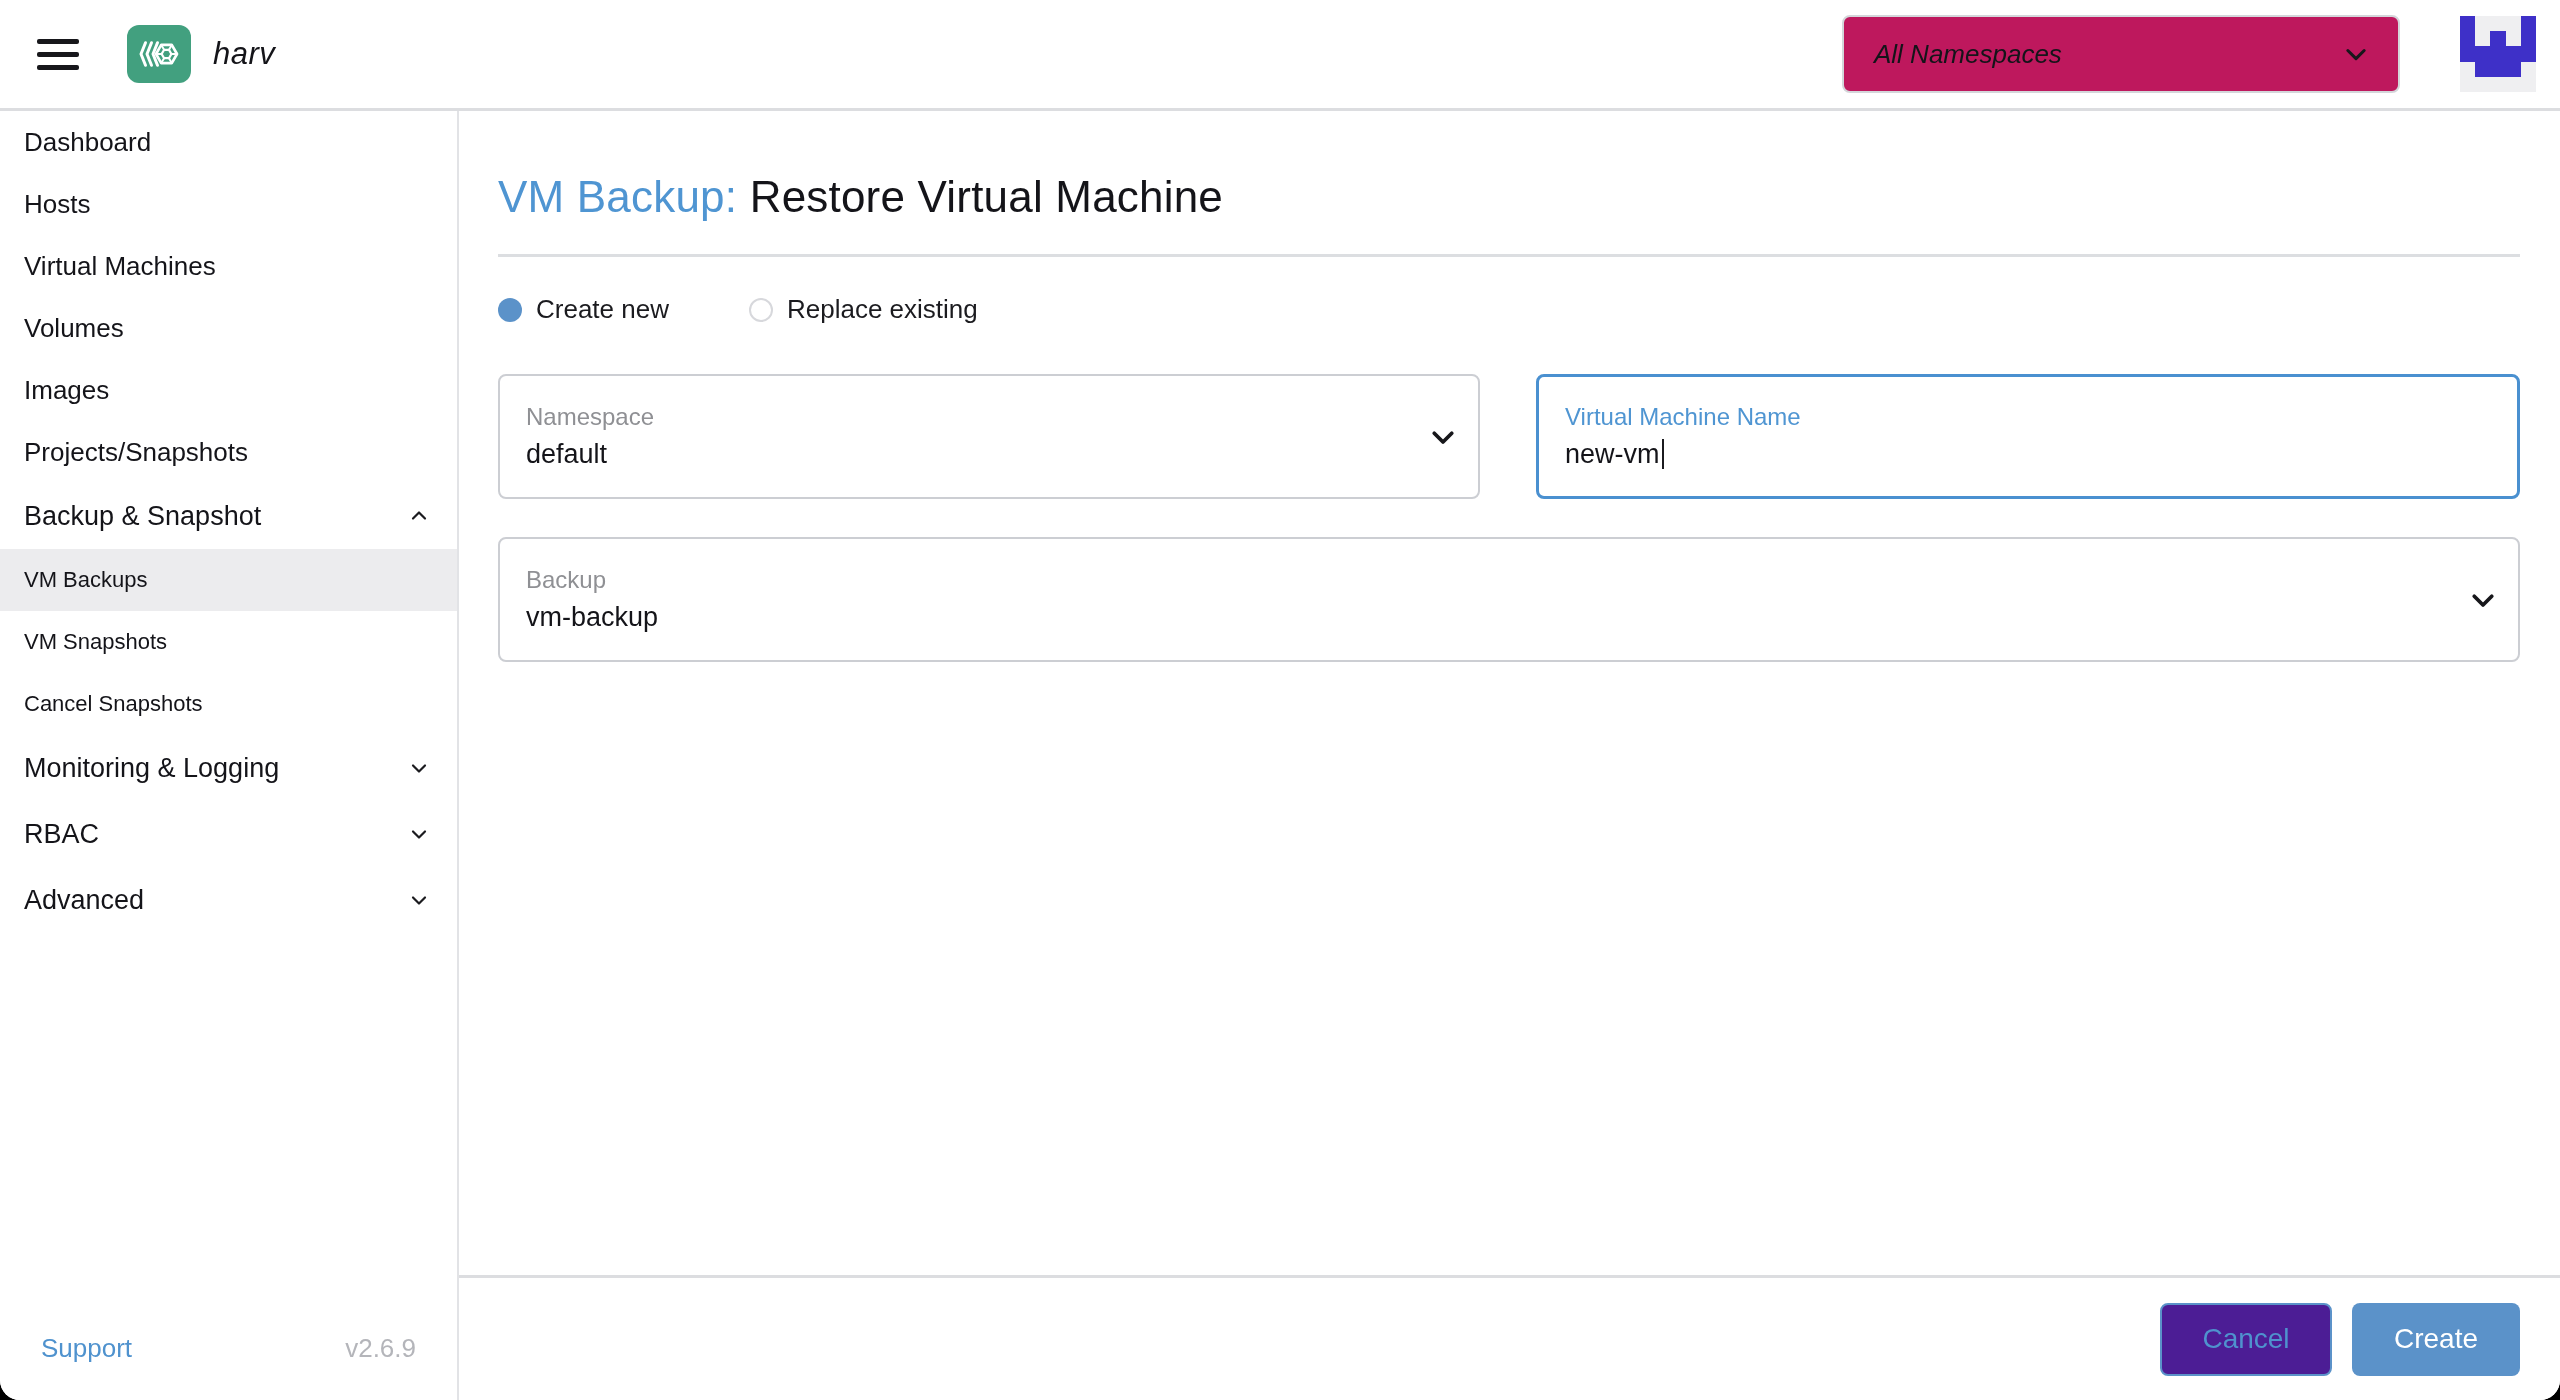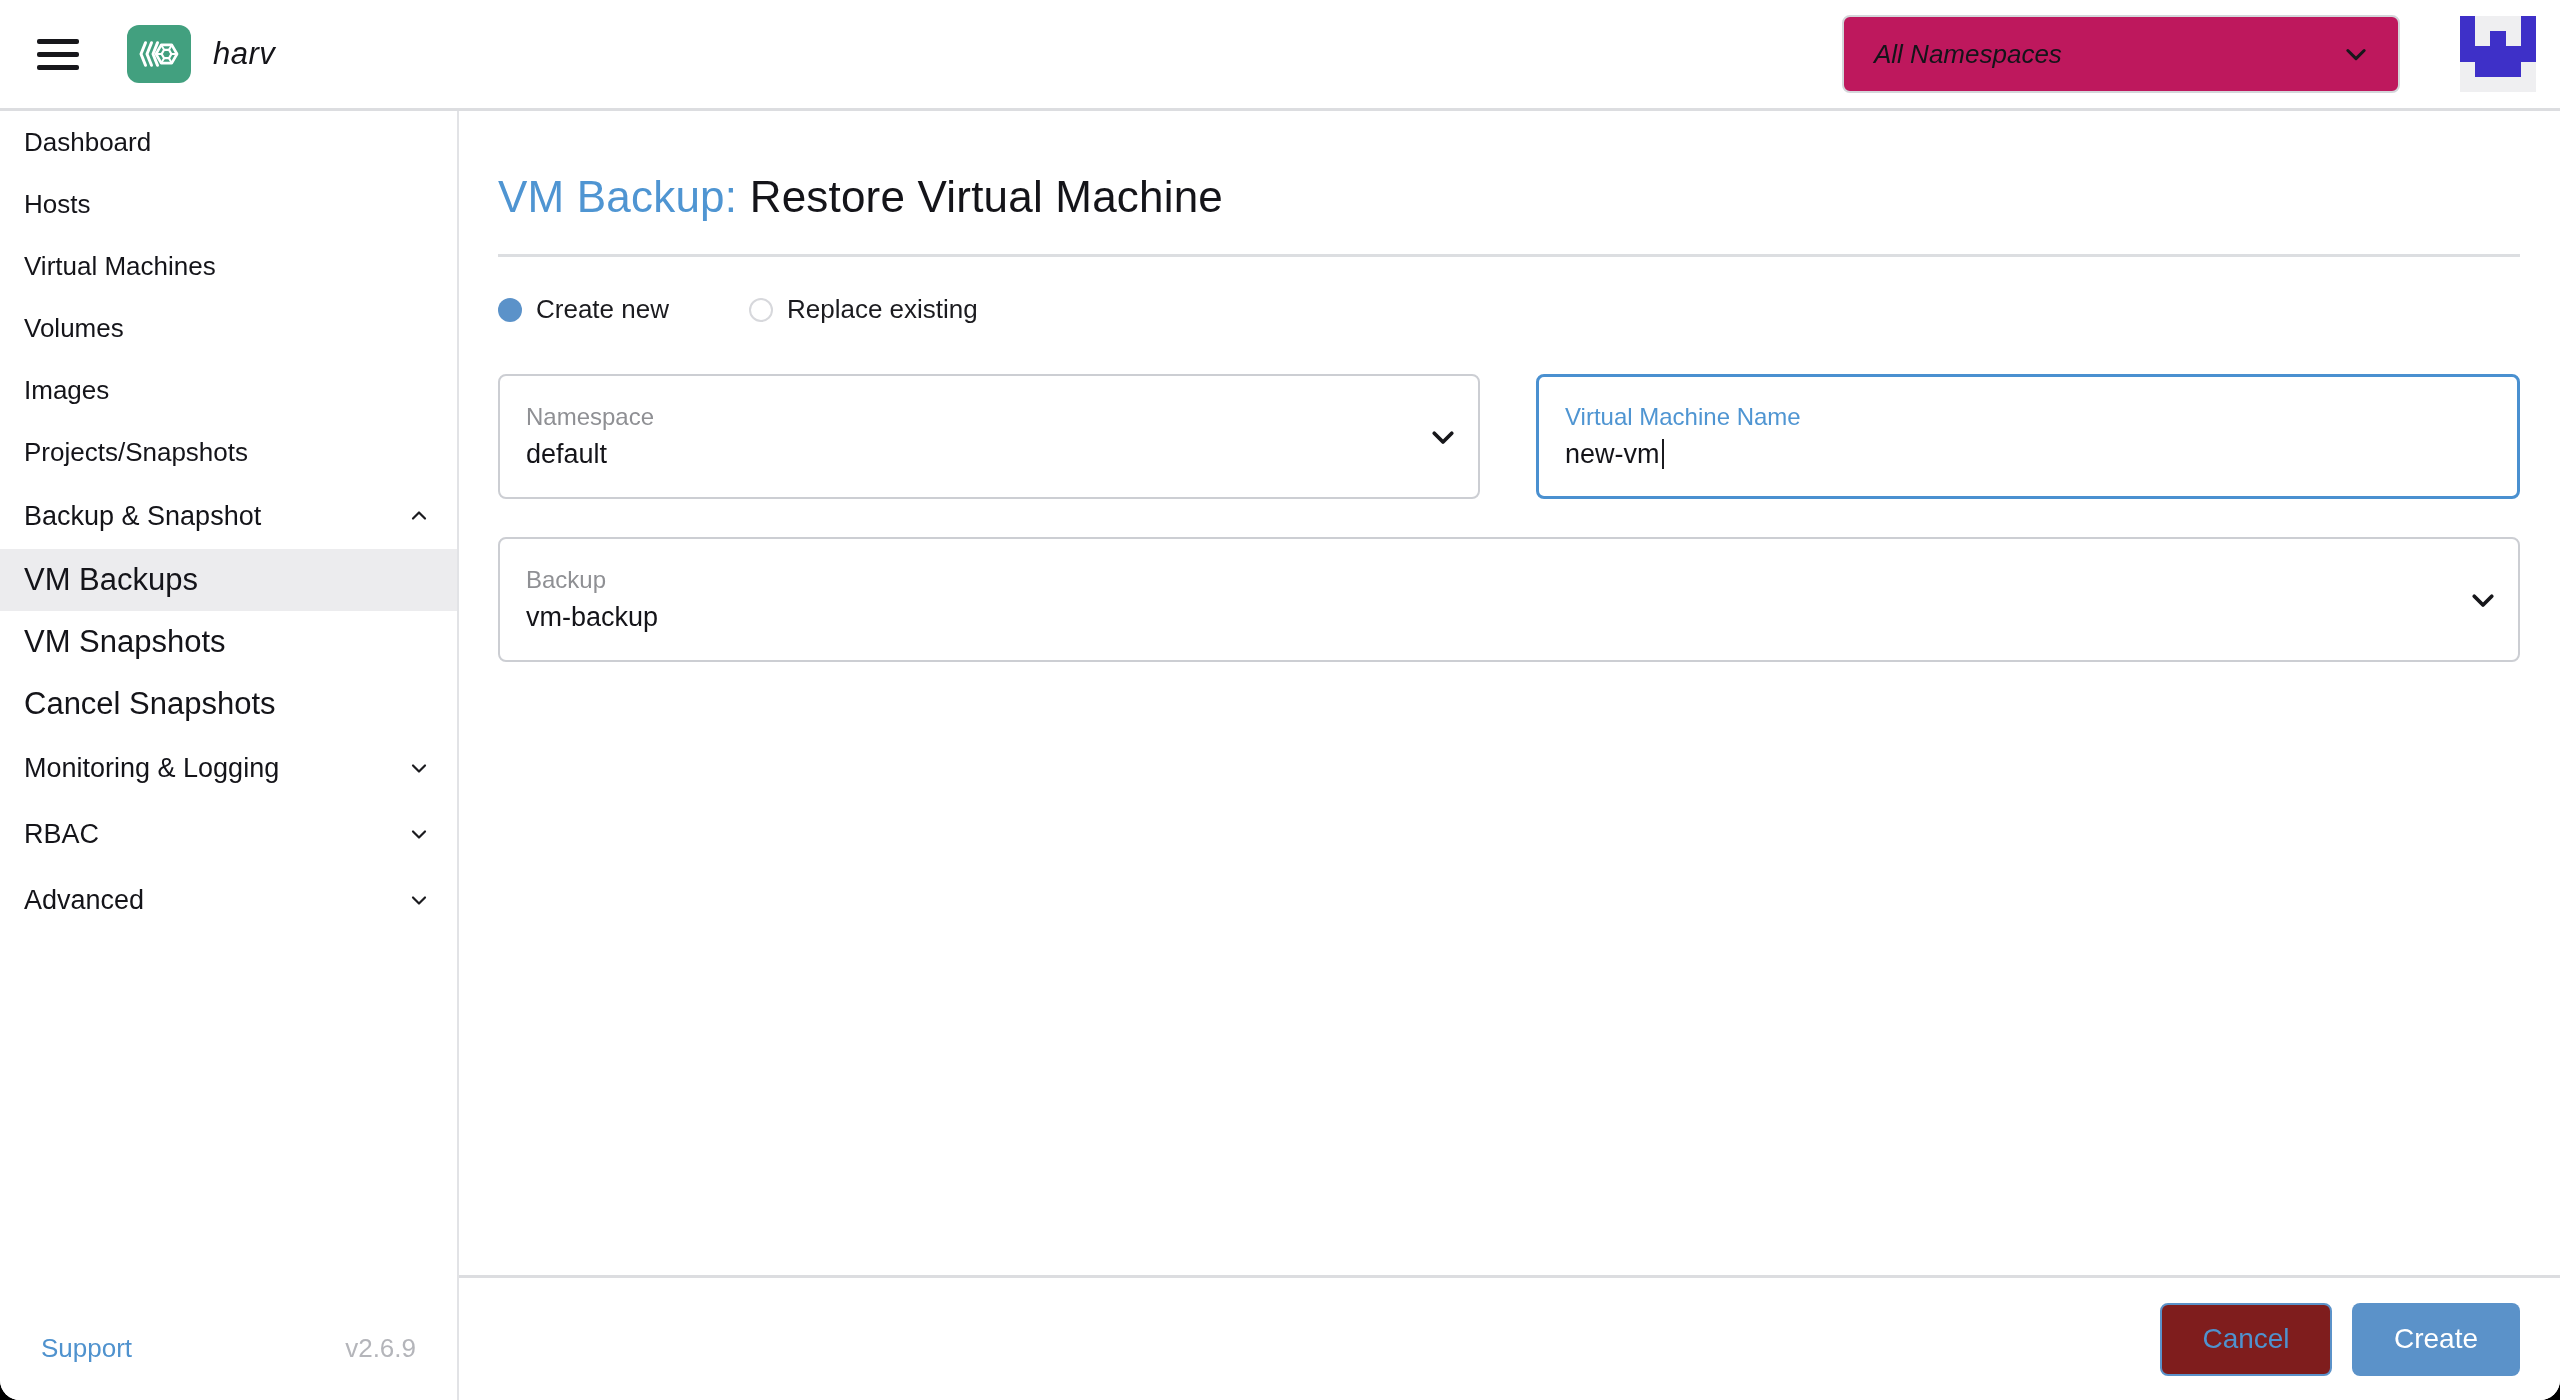--- a/index.html
+++ b/index.html
@@ -20,21 +20,21 @@
   .avatar{width:76px;height:76px;margin-left:60px;background:#efeff1;overflow:hidden;cursor:pointer;}
 
   
   .app-body{flex:1;display:flex;min-height:0;}
 
   
   .sidebar{width:459px;flex:none;border-right:2px solid #e2e3e6;position:relative;background:#fff;}
   .nav{padding-top:0;}
   .side-item{height:62px;display:flex;align-items:center;justify-content:space-between;padding:0 26px 0 24px;font-size:26px;color:#141419;cursor:pointer;}
   .side-group{height:66px;font-size:27px;}
-  .side-sub{font-size:31px;}
+  .side-sub{font-size:22px;}
   .side-sub.selected{background:#ececee;}
   .chev{flex:none;}
   .side-foot{position:absolute;left:0;right:0;bottom:0;height:104px;display:flex;align-items:center;justify-content:space-between;padding:0 41px;}
   .support-link{color:#4f92ce;font-size:26px;cursor:pointer;}
   .version{color:#b4b5ba;font-size:26px;}
 
   
   .main{flex:1;display:flex;flex-direction:column;min-width:0;border-radius:20px;}
   .content{flex:1;padding:60px 40px 0 39px;}
   .page-title{margin:0;font-size:44px;font-weight:400;line-height:52px;letter-spacing:.2px;}
@@ -56,21 +56,21 @@
   .field.focused{border:3px solid #4a90d0;}
   .field-label{font-size:24px;color:#8f9094;line-height:30px;}
   .field-label.blue{color:#4f95d2;}
   .field-value{font-size:27px;color:#141419;line-height:36px;margin-top:4px;display:flex;align-items:center;}
   .caret{display:inline-block;width:2px;height:30px;background:#1b1b1f;margin-left:2px;}
   .field-chev{position:absolute;right:20px;top:50%;transform:translateY(-50%);}
   .single-row{margin-top:38px;}
 
   .main-footer{flex:none;height:125px;border-top:3px solid #dcdde0;display:flex;align-items:center;justify-content:flex-end;gap:20px;padding-right:40px;background:#fff;}
   .btn{height:73px;border-radius:8px;font-size:28px;display:flex;align-items:center;justify-content:center;cursor:pointer;font-family:"Liberation Sans", sans-serif;}
-  .btn-cancel{width:172px;background:#7f1d1d;border:2px solid #5b92c9;color:#4f92ce;}
+  .btn-cancel{width:172px;background:#4c1d95;border:2px solid #5b92c9;color:#4f92ce;}
   .btn-create{width:168px;background:#5b92c9;border:none;color:#fff;}
 </style>
 </head>
 <body>
 
 <div class="window">
 
   <header class="app-header">
     <div class="hdr-left">
       <div class="hamburger">

